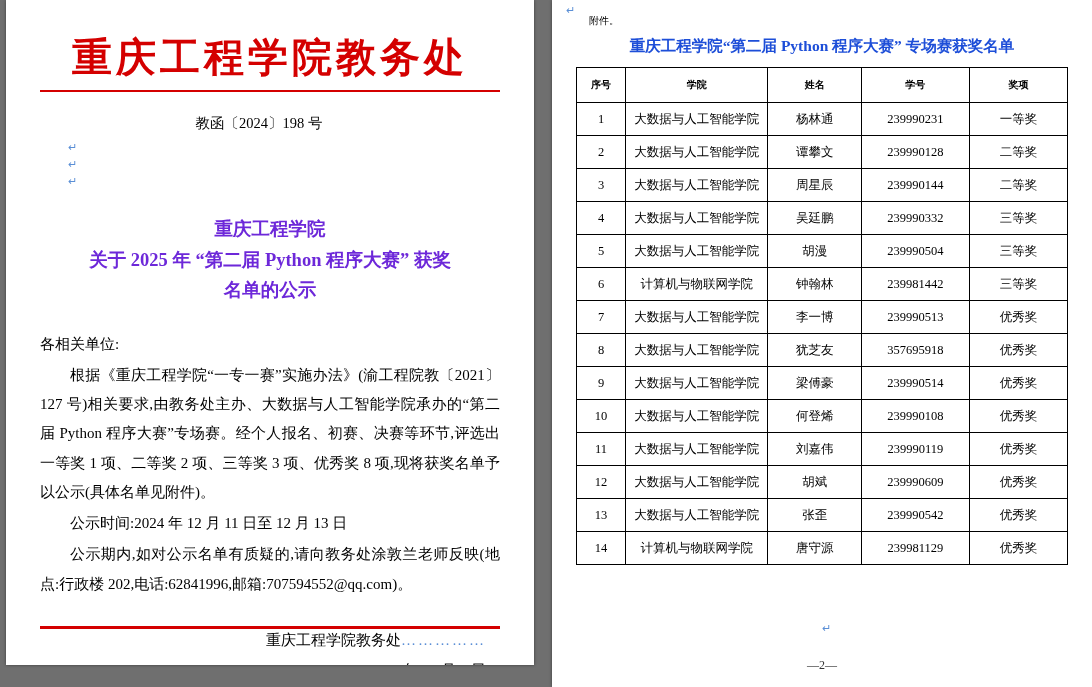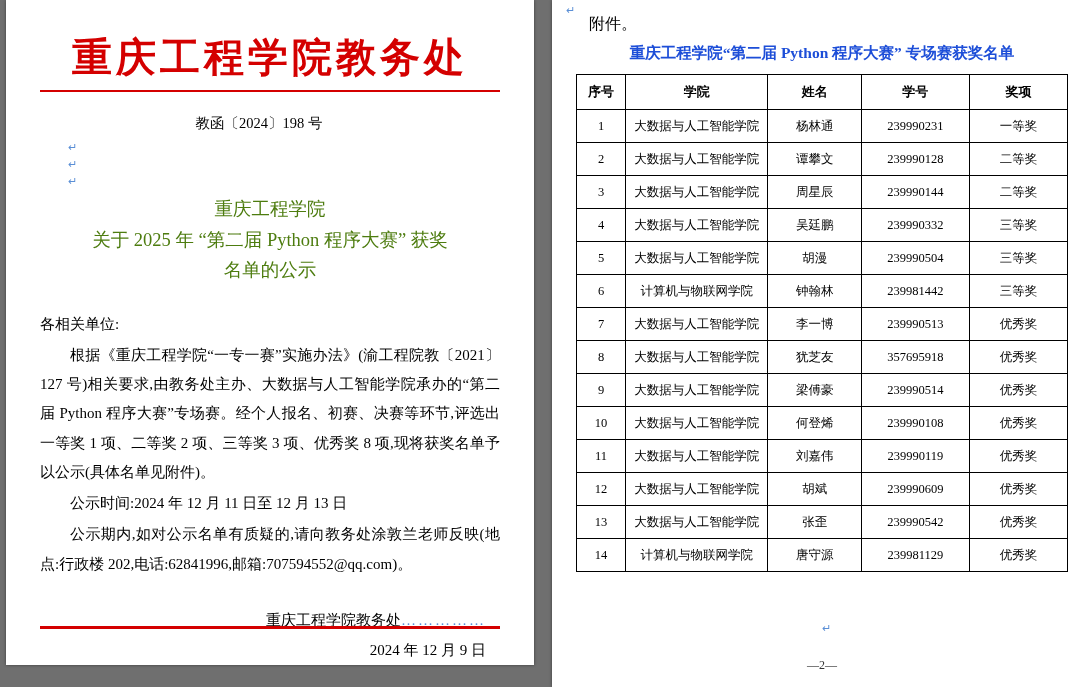--- a/index.html
+++ b/index.html
@@ -61,25 +61,25 @@
   }
   .blank-marks {
     color: #5b8fd6;
     font-size: 11px;
     line-height: 1.55;
     margin-top: 6px;
     margin-left: 28px;
   }
   .title-block {
     text-align: center;
-    font-weight: normal;
+    font-weight: bold;
     font-size: 18.5px;
     line-height: 1.65;
-    margin-top: 4px;
-    color: #4d7c0f;
+    margin-top: 24px;
+    color: #6d28d9;
   }
   .body-text {
     font-size: 15px;
     line-height: 1.95;
     margin-top: 24px;
     color: #000;
     text-align: justify;
   }
   .body-text p {
     margin: 0 0 2px 0;
@@ -109,21 +109,21 @@
     height: 687px;
     overflow: hidden;
   }
   .doc-right-inner {
     padding: 10px 24px 0 24px;
     box-sizing: border-box;
     height: 100%;
     position: relative;
   }
   .attach-label {
-    font-size: 16px;
+    font-size: 10px;
     margin: 4px 0 8px 0;
     color: #000;
     padding-left: 13px;
   }
   .table-title {
     text-align: center;
     font-weight: bold;
     font-size: 15.5px;
     margin: 6px 0 10px 0;
     color: #1d4ed8;
@@ -137,21 +137,21 @@
     border: 1px solid #000;
     text-align: center;
     font-size: 12.5px;
     height: 30px;
     color: #000;
     overflow: hidden;
     white-space: nowrap;
   }
   table.award th {
     font-weight: bold;
-    font-size: 13px;
+    font-size: 10px;
     height: 32px;
     border-radius: 16px;
   }
   col.c0 { width: 10%; }
   col.c1 { width: 29%; }
   col.c2 { width: 19%; }
   col.c3 { width: 22%; }
   col.c4 { width: 20%; }
   .pgnum {
     position: absolute;

